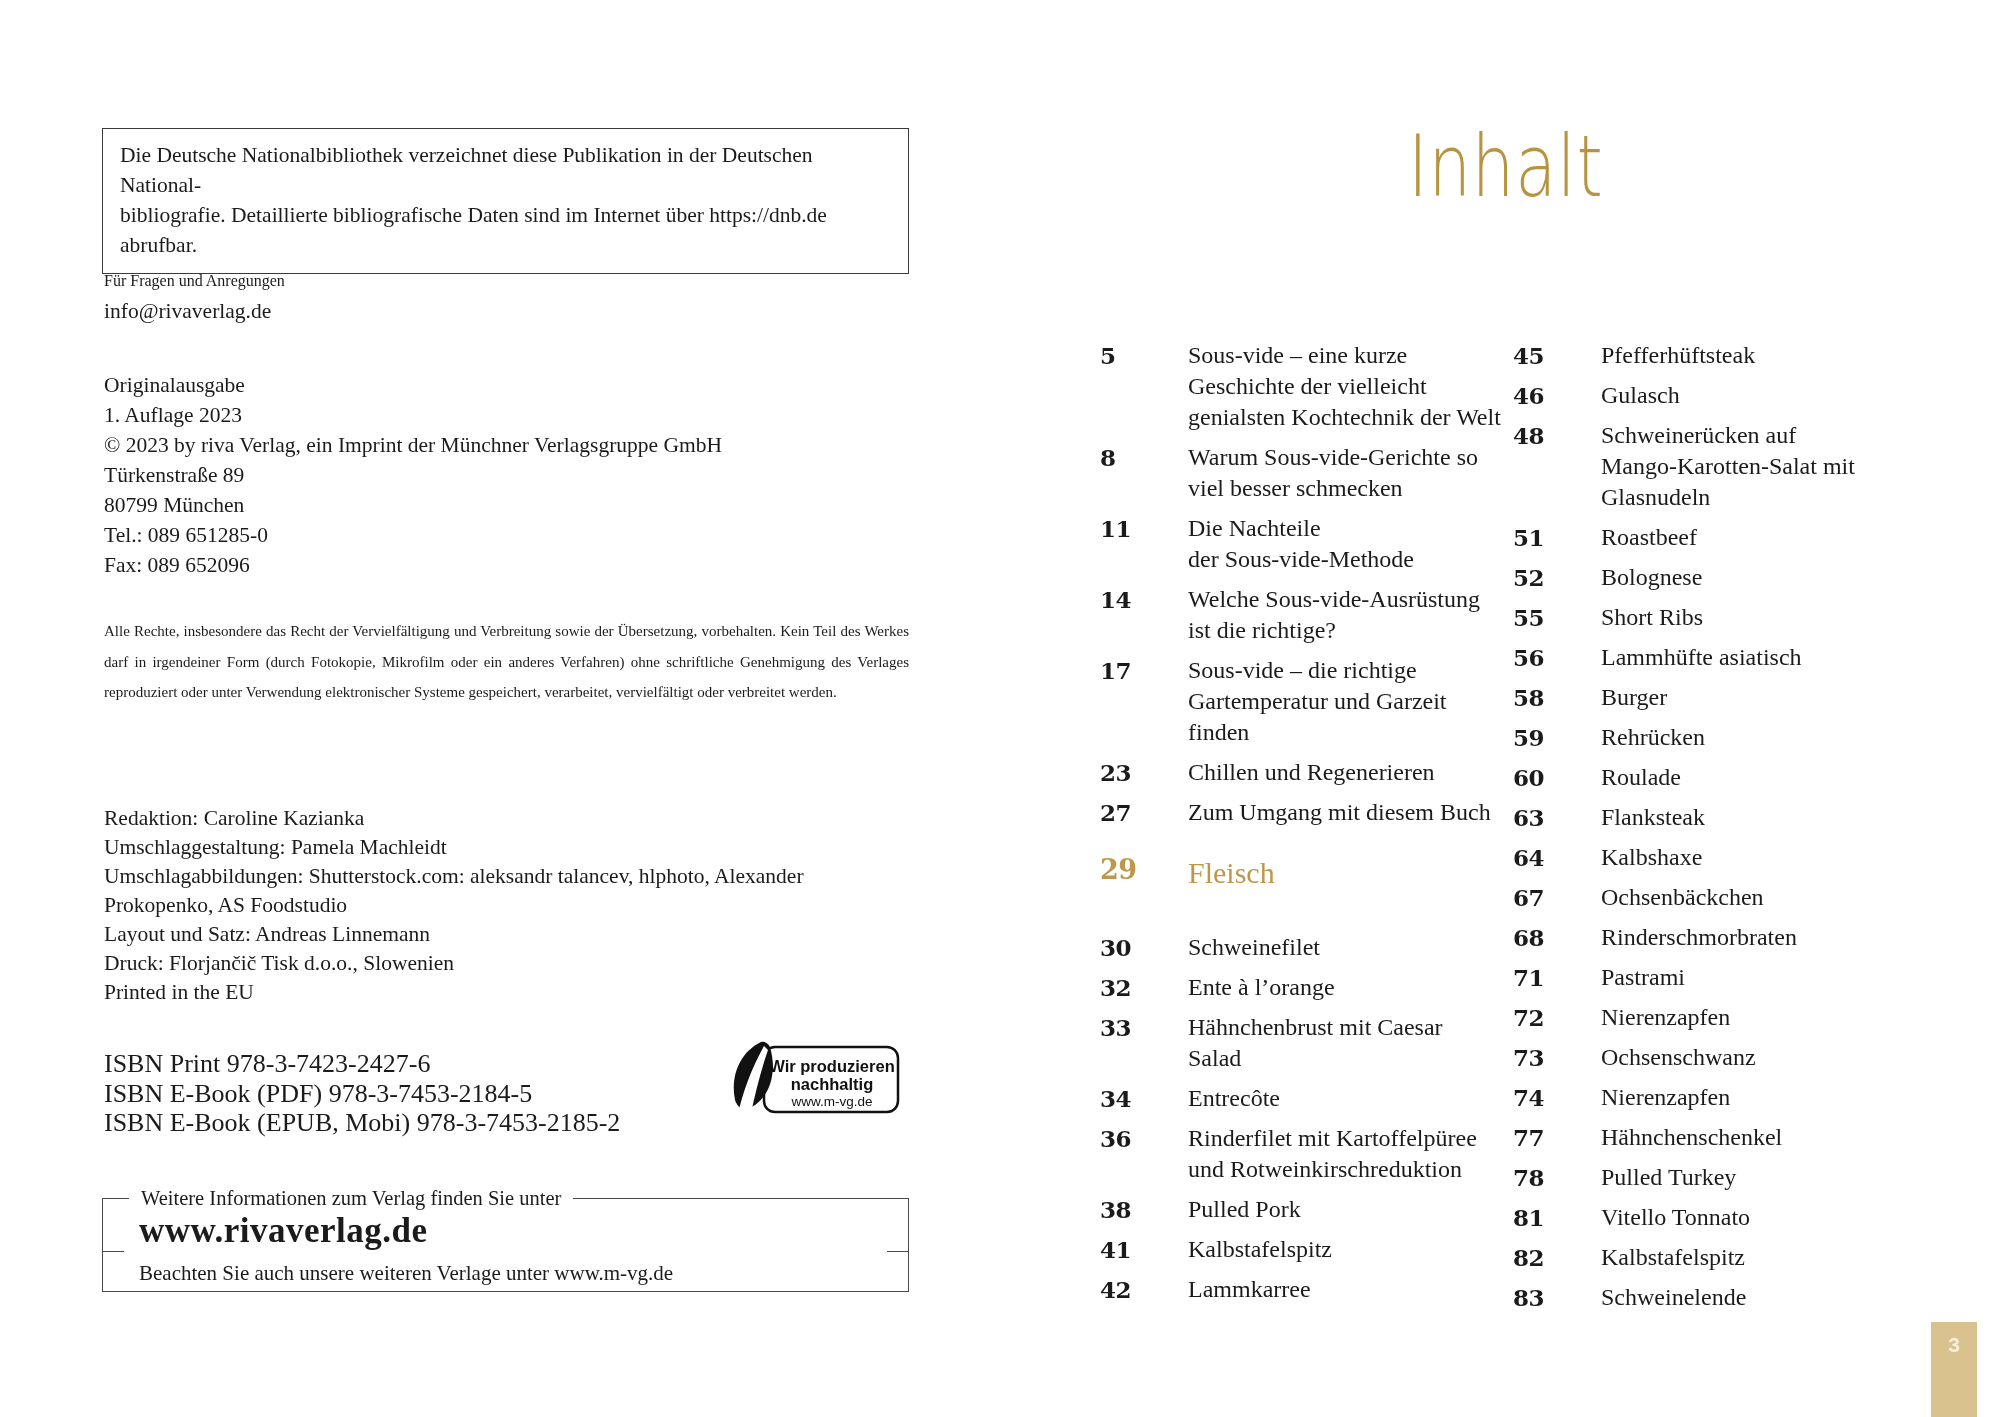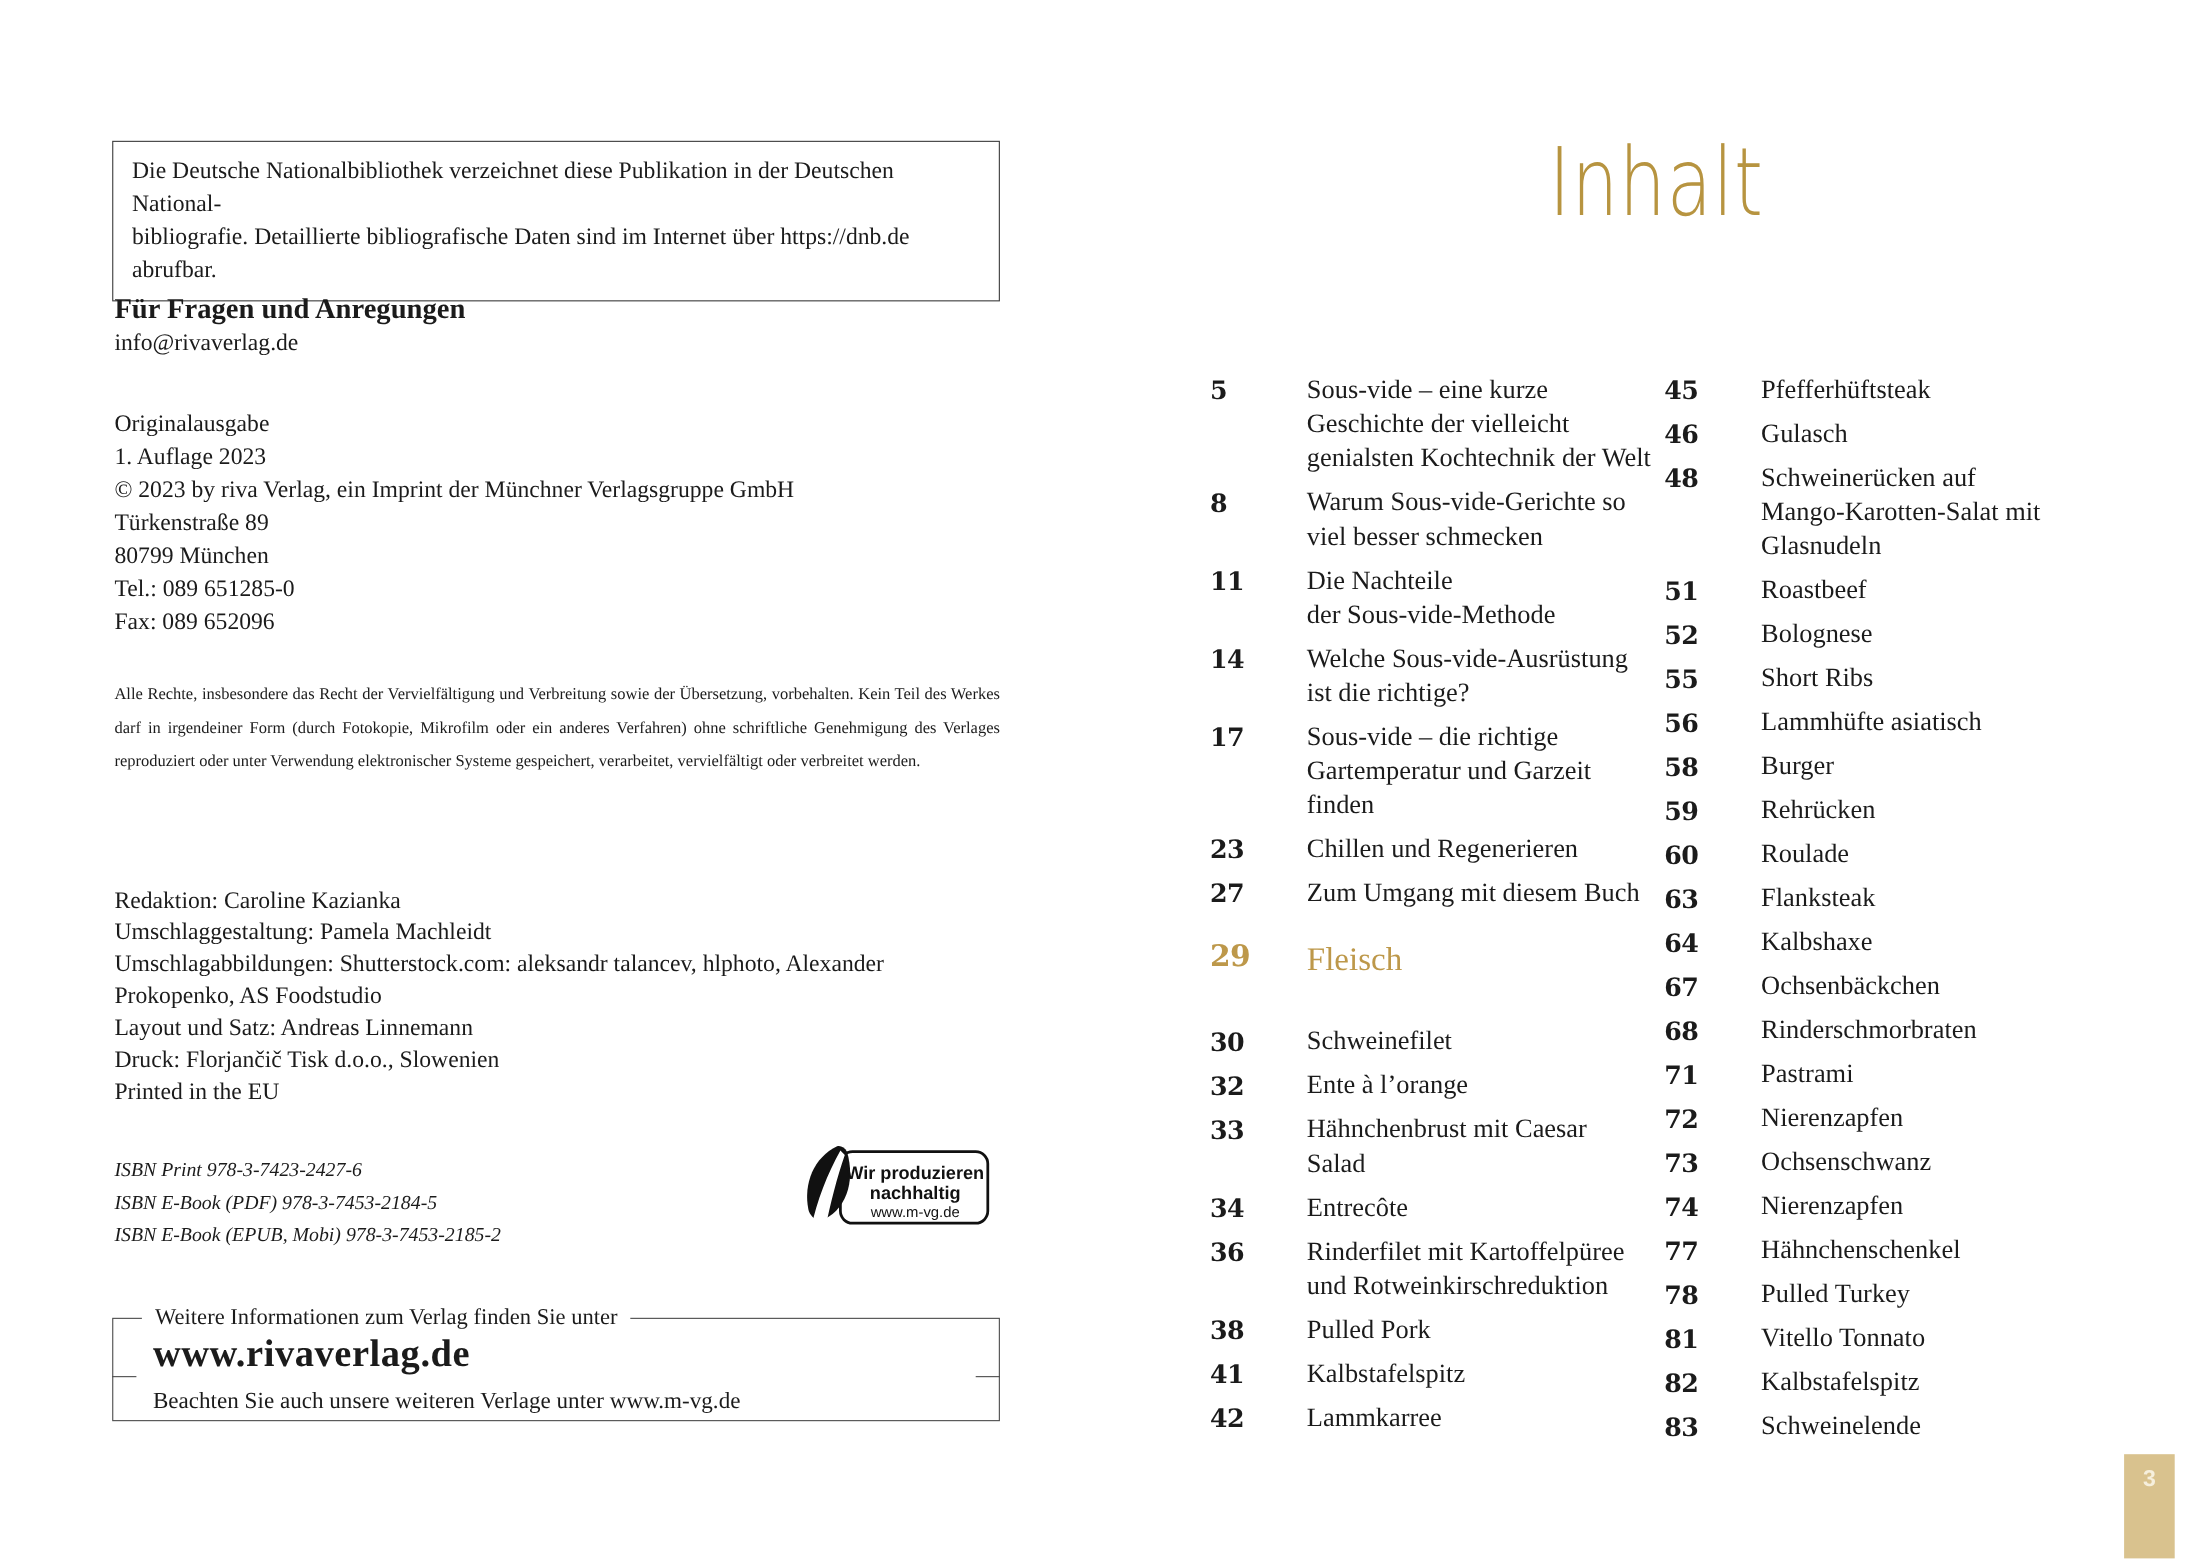--- a/index.html
+++ b/index.html
@@ -10,28 +10,28 @@
   .abs{position:absolute;}
 
   
   .imprint-text{font-size:21.5px;line-height:30px;white-space:pre-line;}
   .bib-box{
     left:102px;top:128px;width:807px;box-sizing:border-box;
     border:1.5px solid #3a3a3a;padding:11px 17px 13px 17px;
   }
   .bib-title{font-weight:bold;font-size:21.5px;line-height:30px;}
   .contact{left:104px;top:266px;}
-  .contact-heading{font-weight:bold;font-size:26px;line-height:30px;}
+  .contact-heading{font-weight:normal;font-size:16px;line-height:30px;}
   .edition{left:104px;top:370px;}
   .rights{
     left:104px;top:616px;width:805px;font-size:15px;line-height:30.5px;
     text-align:justify;
   }
   .credits{left:104px;top:804px;width:805px;font-size:21.5px;line-height:29px;white-space:pre-line;}
-  .isbn{left:104px;top:1049px;font-size:18px;line-height:29.5px;white-space:pre-line;font-style:italic;}
+  .isbn{left:104px;top:1049px;font-size:26px;line-height:29.5px;white-space:pre-line;}
 
   
   .eco-logo{left:728px;top:1038px;width:180px;height:88px;}
 
   
   .info-box{
     left:102px;top:1198px;width:807px;height:94px;box-sizing:border-box;
     border:1.5px solid #4a4a4a;
   }
   .info-box-label{

